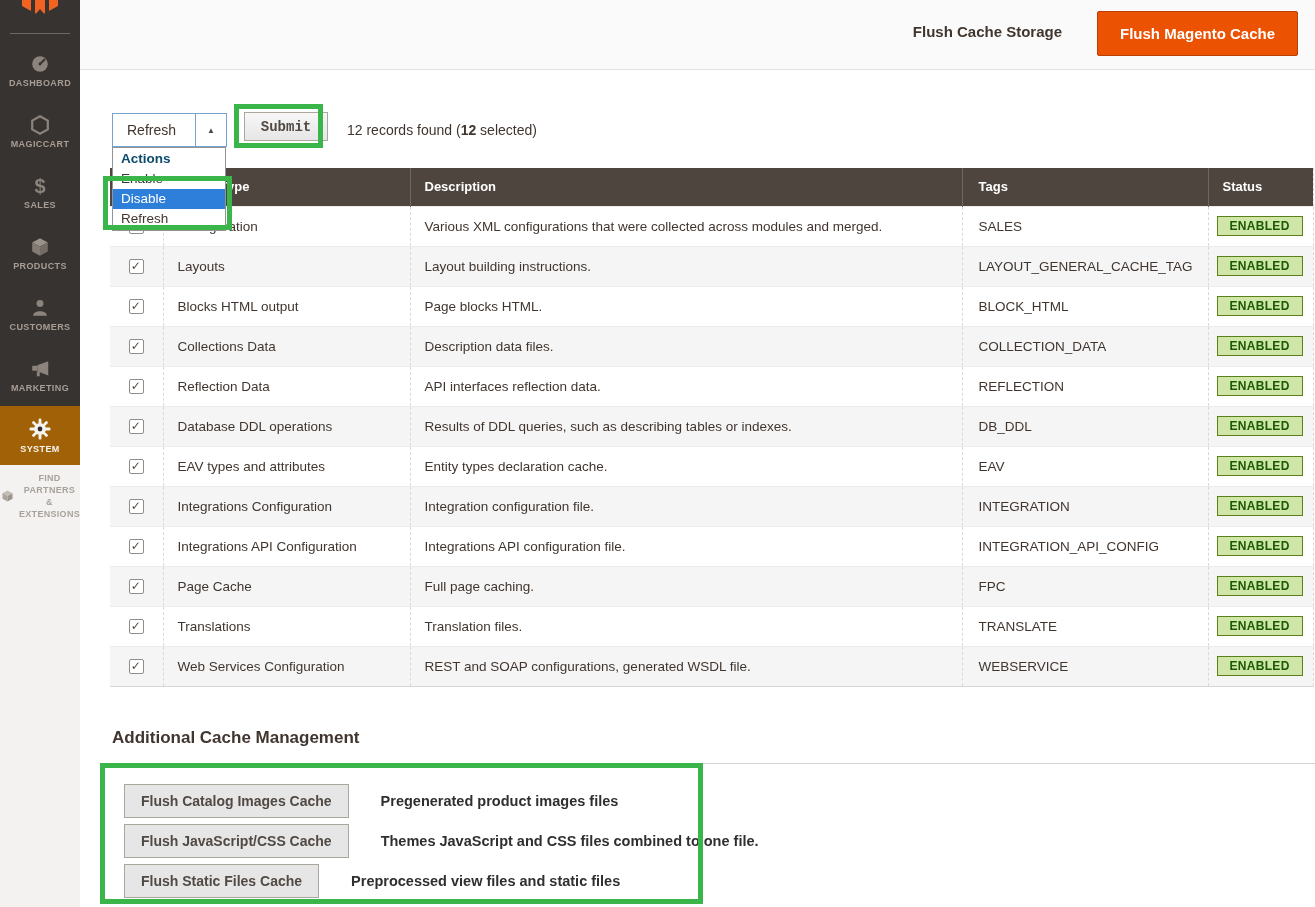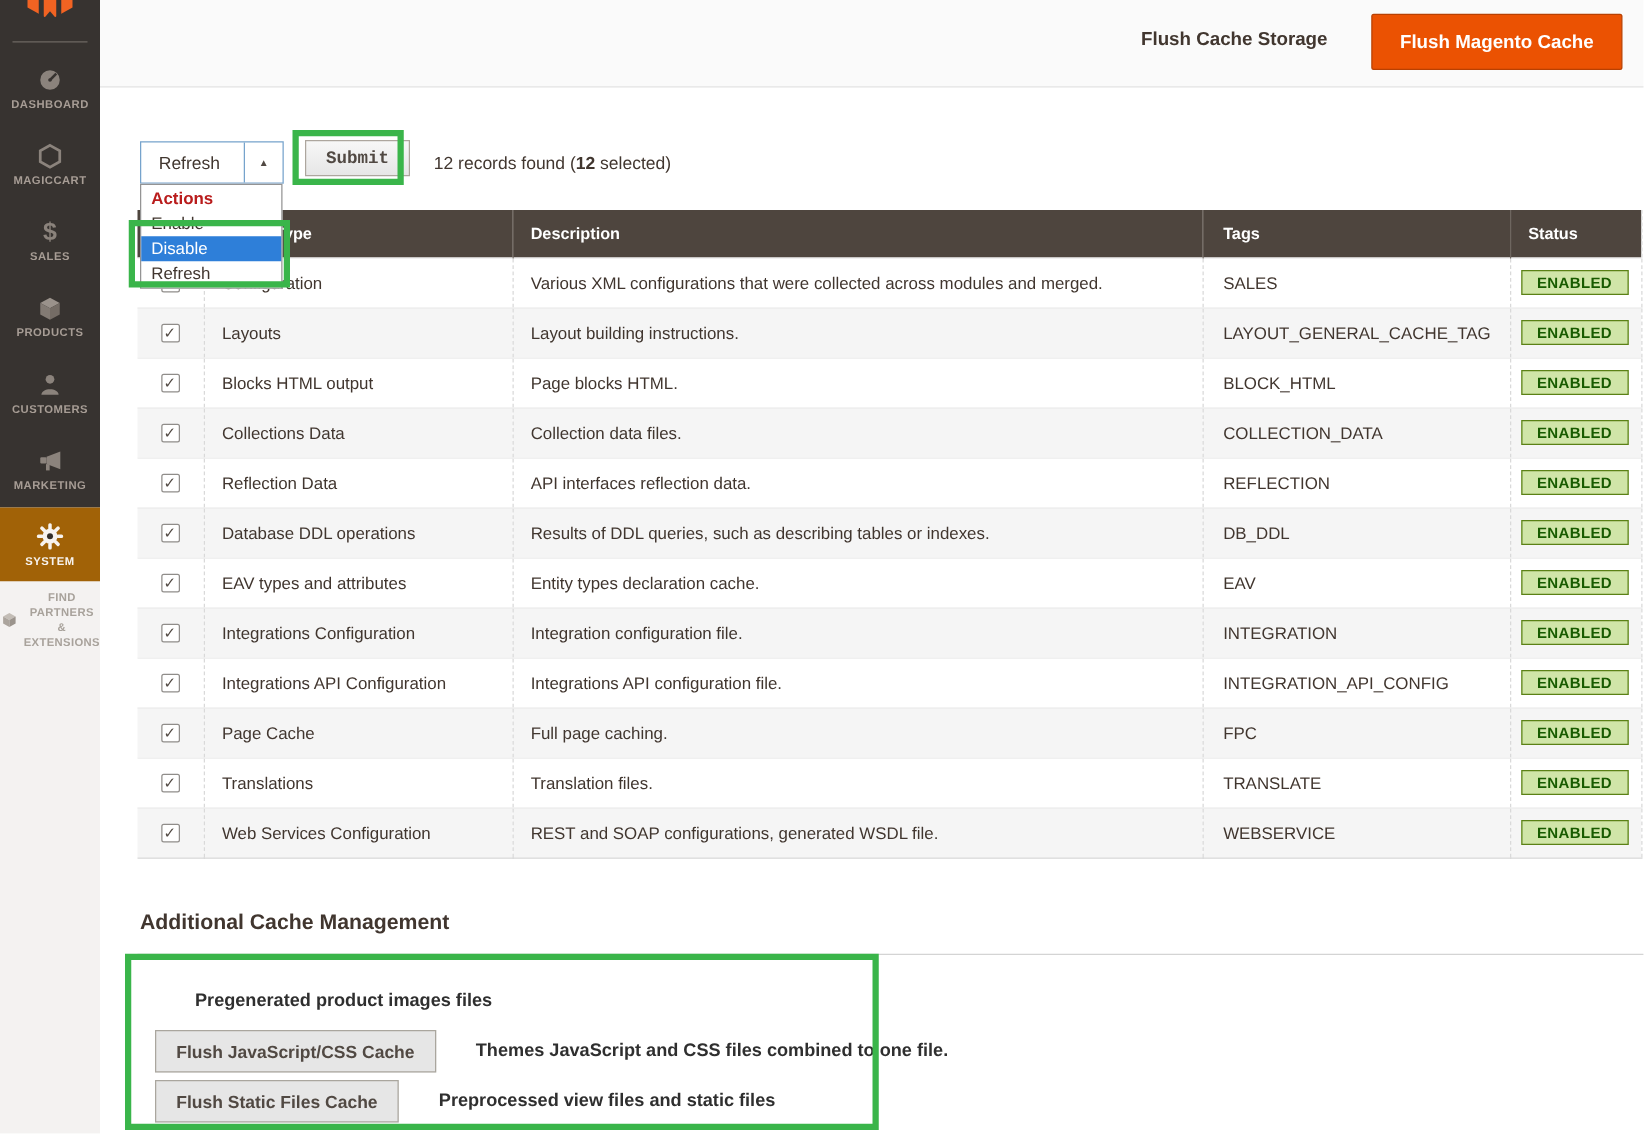--- a/index.html
+++ b/index.html
@@ -26,21 +26,21 @@
   .page-header { position:absolute; left:80px; top:0; width:1235px; height:70px; background:#fafafa; border-bottom:1px solid #e3e3e3; }
   .flush-storage { position:absolute; right:253px; top:23px; font-size:15px; font-weight:bold; color:#41362f; cursor:pointer; background:none; border:none; font-family:Liberation Sans, sans-serif; }
   .flush-magento { position:absolute; right:17px; top:11px; height:45px; padding:0 22px; background:#eb5202; border:1px solid #b84002; border-radius:2px; color:#fff; font-size:15px; font-weight:bold; font-family:inherit; cursor:pointer; }
 
   
   .action-select { position:absolute; left:112px; top:113px; width:115px; height:34px; background:#fff; border:1px solid #76a3cc; display:flex; align-items:center; cursor:pointer; }
   .action-select .sel-text { flex:1; padding-left:14px; font-size:14px; color:#41362f; }
   .action-select .sel-arrow { width:31px; height:100%; border-left:1px solid #76a3cc; display:flex; align-items:center; justify-content:center; font-size:8px; color:#514943; }
   .dropdown-panel { position:absolute; left:112px; top:147px; width:114px; background:#fff; border:1px solid #949494; z-index:50; list-style:none; padding:1px 0; }
   .dropdown-panel li { height:20px; line-height:20px; padding-left:8px; font-size:13.5px; color:#41362f; cursor:pointer; }
-  .dropdown-panel li.group { font-weight:bold; color:#b91c1c; cursor:default; }
+  .dropdown-panel li.group { font-weight:bold; color:#0c4a6e; cursor:default; }
   .dropdown-panel li.highlighted { background:#2e7fd9; color:#fff; }
   .submit-btn { position:absolute; left:244px; top:112px; width:84px; height:29px; background:linear-gradient(#f7f7f7,#e6e6e6); border:1px solid #ada69e; font-size:14px; font-weight:bold; color:#514943; font-family:Liberation Mono, monospace; cursor:pointer; }
   .records { position:absolute; left:347px; top:122px; font-size:14px; color:#41362f; }
   .records b { font-weight:bold; }
 
   
   .cache-table { position:absolute; left:110px; top:168px; width:1203px; border-collapse:collapse; table-layout:fixed; border-bottom:1px solid #d6d6d6; border-right:1px dashed #d9d9d9; }
   .cache-table thead th { height:38px; background:#4e453e; color:#fff; font-size:13px; font-weight:bold; text-align:left; padding:0 14px; }
   .cache-table thead th + th { border-left:1px solid #6e665f; }
   .cache-table thead th.col-tags { padding-left:16px; }
@@ -204,21 +204,21 @@
         <tr>
       <td class="col-check"><span class="checkbox"></span></td>
       <td>Blocks HTML output</td>
       <td>Page blocks HTML.</td>
       <td class="col-tags">BLOCK_HTML</td>
       <td class="col-status"><span class="badge">ENABLED</span></td>
     </tr>
         <tr class="alt">
       <td class="col-check"><span class="checkbox"></span></td>
       <td>Collections Data</td>
-      <td>Collection data files.</td>
+      <td>Description data files.</td>
       <td class="col-tags">COLLECTION_DATA</td>
       <td class="col-status"><span class="badge">ENABLED</span></td>
     </tr>
         <tr>
       <td class="col-check"><span class="checkbox"></span></td>
       <td>Reflection Data</td>
       <td>API interfaces reflection data.</td>
       <td class="col-tags">REFLECTION</td>
       <td class="col-status"><span class="badge">ENABLED</span></td>
     </tr>
@@ -278,20 +278,21 @@
     <li class="group">Actions</li>
   <li>Enable</li>
       <li class="highlighted">Disable</li>
       <li>Refresh</li>
     </ul>
 
   <h2 class="additional-title">Additional Cache Management</h2>
   <hr class="section-rule">
   <div class="additional-actions">
       <div class="action-row">
+      <button class="flush-btn">Flush Catalog Images Cache</button>
       <span class="action-desc">Pregenerated product images files</span>
     </div>
       <div class="action-row">
       <button class="flush-btn">Flush JavaScript/CSS Cache</button>
       <span class="action-desc">Themes JavaScript and CSS files combined to one file.</span>
     </div>
       <div class="action-row">
       <button class="flush-btn">Flush Static Files Cache</button>
       <span class="action-desc">Preprocessed view files and static files</span>
     </div>

